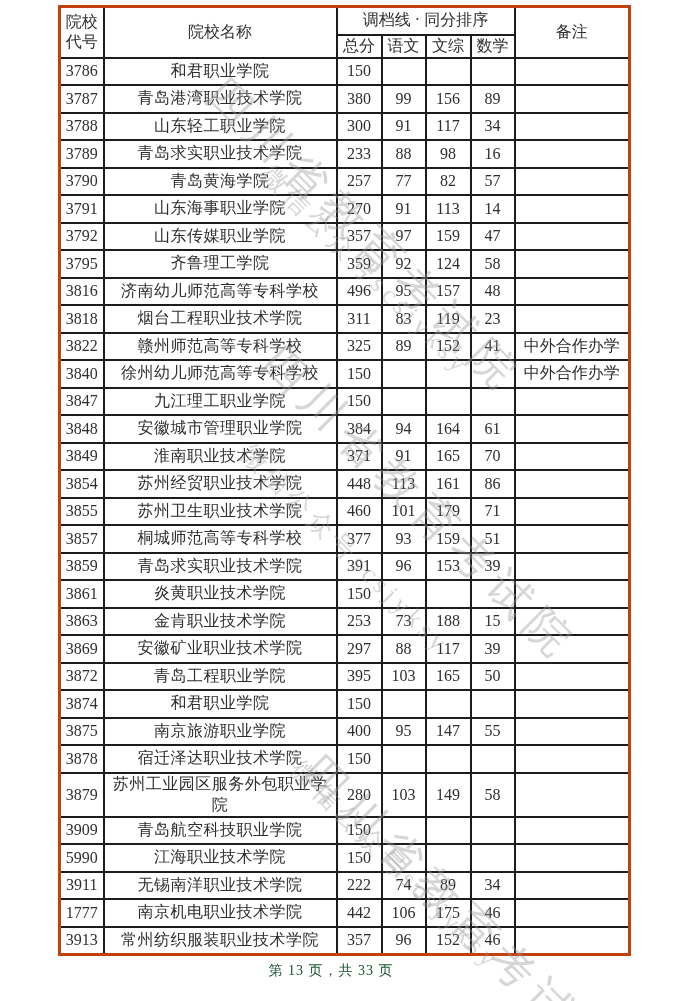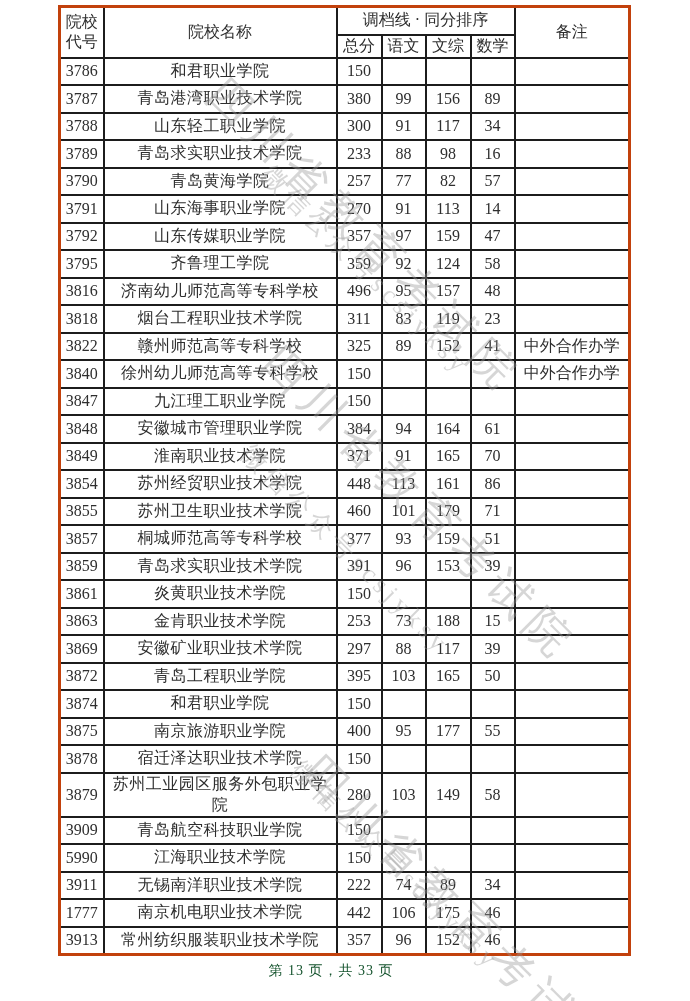--- a/index.html
+++ b/index.html
@@ -322,21 +322,21 @@
           <td class="col-score"></td>
           <td class="col-score"></td>
           <td class="col-score"></td>
           <td class="col-remark"></td>
         </tr>
         <tr>
           <td class="col-code">3875</td>
           <td class="col-name">南京旅游职业学院</td>
           <td class="col-score">400</td>
           <td class="col-score">95</td>
-          <td class="col-score">177</td>
+          <td class="col-score">147</td>
           <td class="col-score">55</td>
           <td class="col-remark"></td>
         </tr>
         <tr>
           <td class="col-code">3878</td>
           <td class="col-name">宿迁泽达职业技术学院</td>
           <td class="col-score">150</td>
           <td class="col-score"></td>
           <td class="col-score"></td>
           <td class="col-score"></td>

